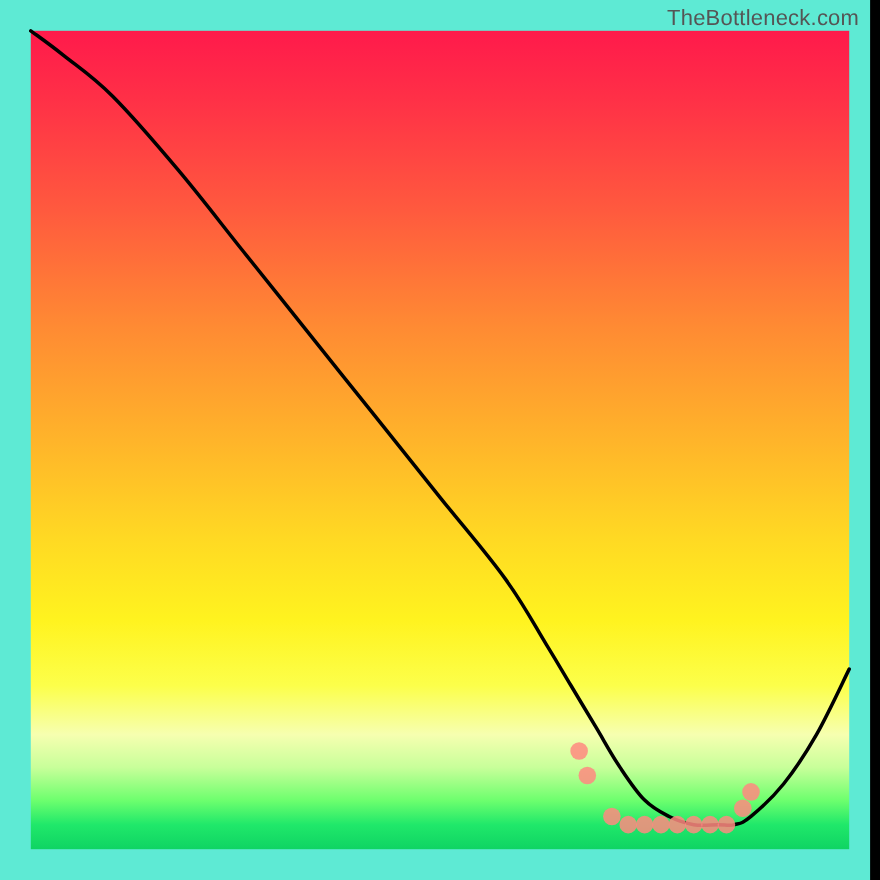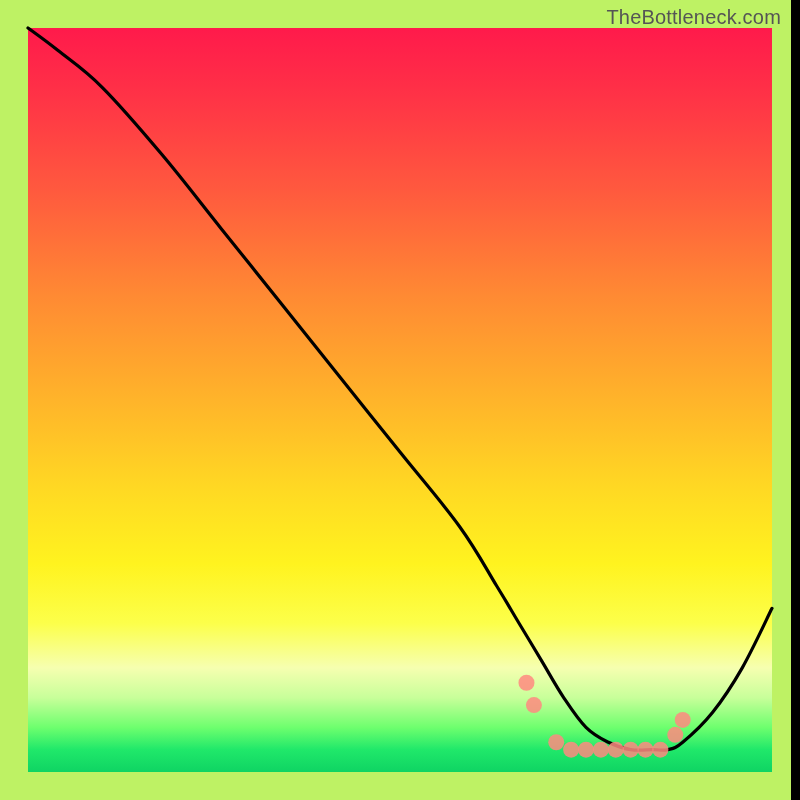--- a/index.html
+++ b/index.html
@@ -10,21 +10,21 @@
     background: #000;
     overflow: hidden;
     font-family: Arial, Helvetica, sans-serif;
   }
   .frame {
     position: absolute;
     left: 0;
     top: 0;
     width: 791px;
     height: 800px;
-    background: #bef264;
+    background: #5eead4;
   }
   .plot {
     position: absolute;
     left: 28px;
     top: 28px;
     width: 744px;
     height: 744px;
     
     background: linear-gradient(to bottom,
       #ff1a4b 0%,

